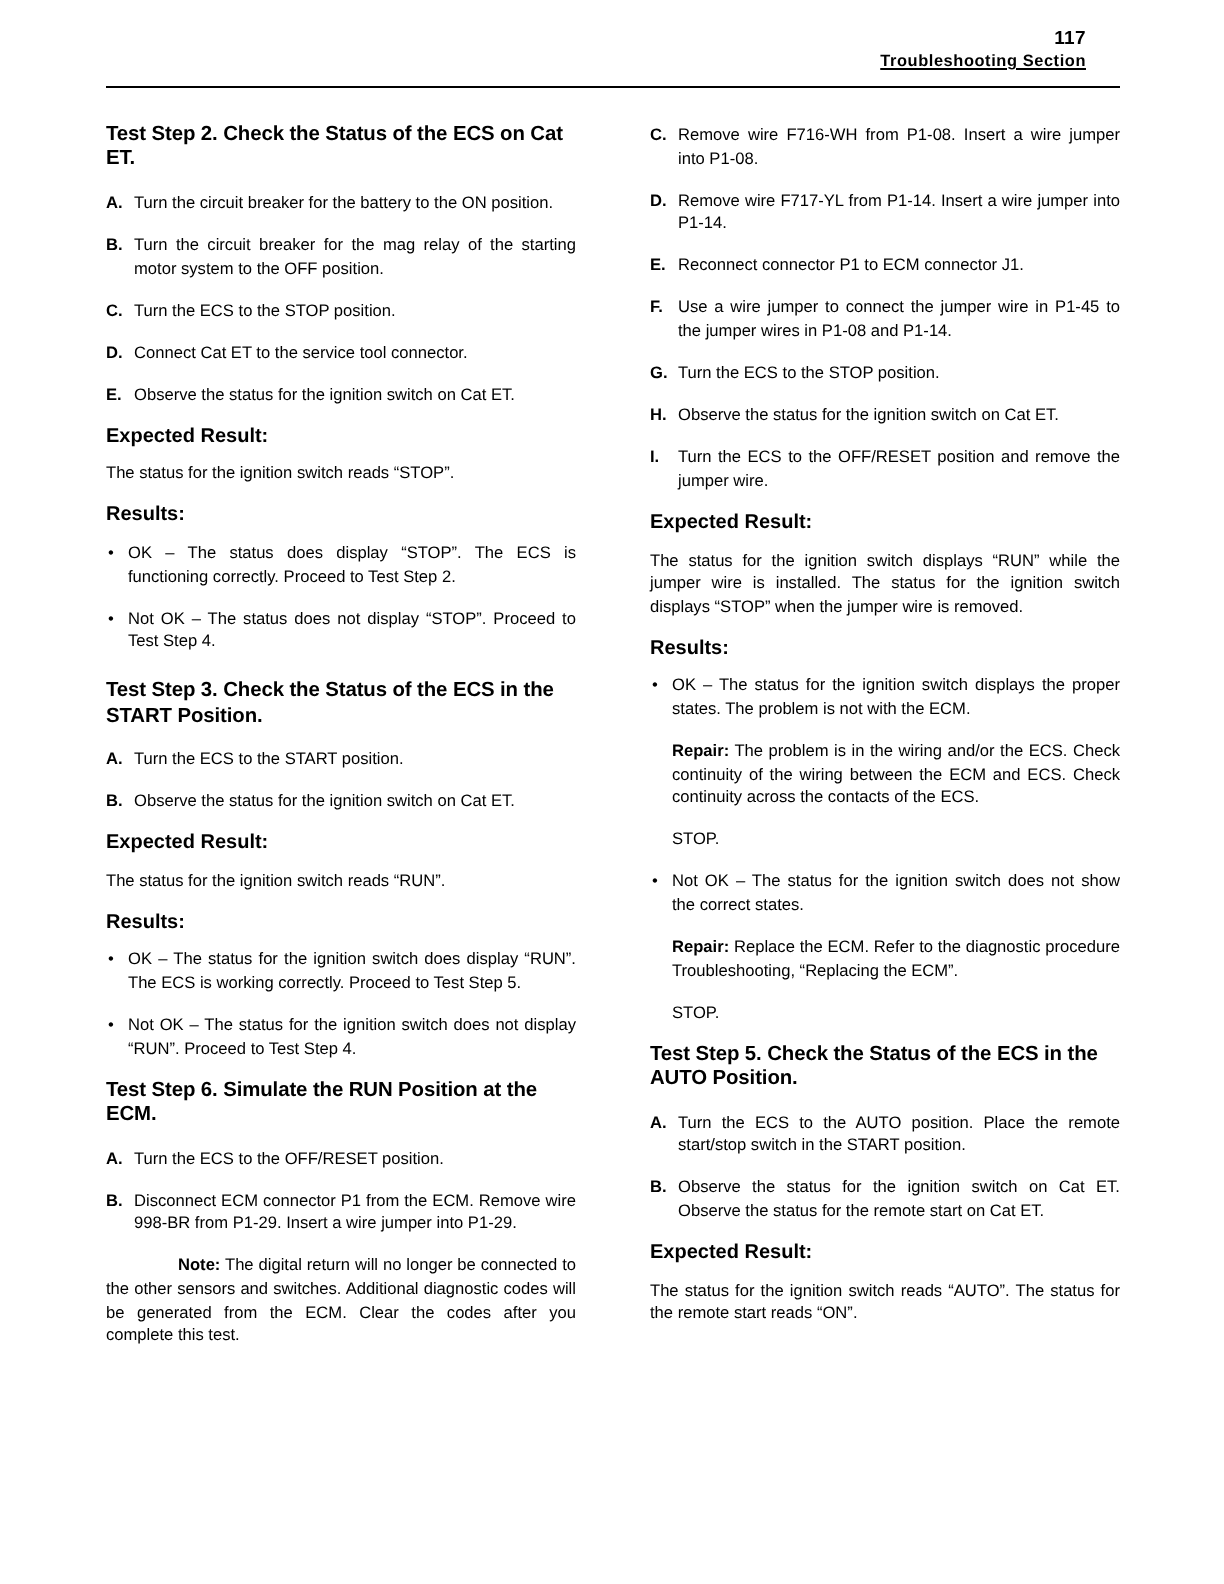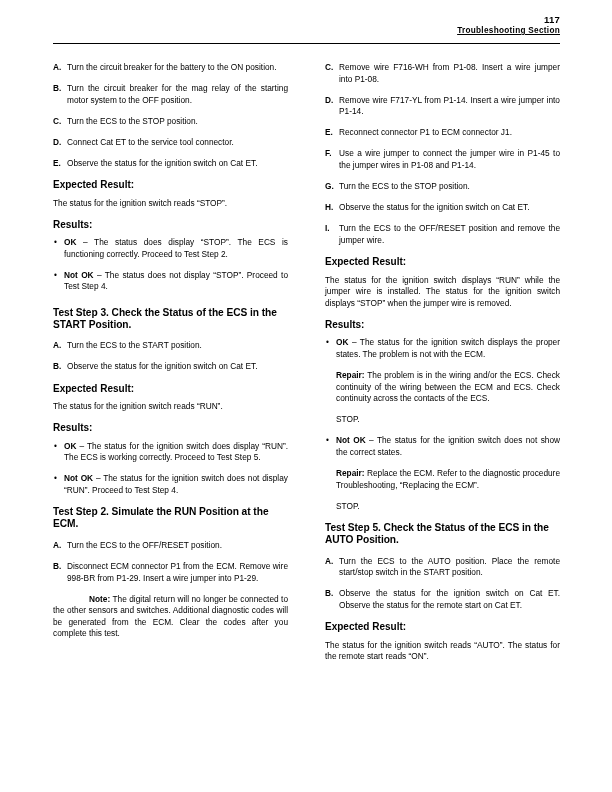--- a/index.html
+++ b/index.html
@@ -19,21 +19,21 @@
   .page {
     position: absolute;
     left: 0; top: 0;
     width: 612px;
     height: 792px;
   }
 
   
   .header {
     position: absolute;
-    left: 53px;
+    left: 36px;
     top: 14px;
     width: 507px;
     text-align: right;
   }
   .header-page-number {
     font-size: 9.5px;
     font-weight: bold;
     line-height: 11px;
     letter-spacing: 0.2px;
   }
@@ -119,21 +119,21 @@
     margin: 0 0 9.5px 0;
     text-align: justify;
   }
   .bullet > .dot {
     position: absolute;
     left: 1px;
     top: 0;
     font-size: 8.3px;
     line-height: 11.6px;
   }
-  .bullet .lead { font-weight: bold; margin-top: 48px; }
+  .bullet .lead { font-weight: normal; margin-top: 48px; }
 
   
   .bullet-sub {
     font-size: 8.3px;
     line-height: 11.6px;
     padding-left: 11px;
     margin: 0 0 9.5px 0;
     text-align: justify;
   }
   .bullet-sub .lead { font-weight: bold; }
@@ -150,20 +150,21 @@
   <div class="header">
     <div class="header-page-number">117</div>
     <div class="header-section-title">Troubleshooting Section</div>
   </div>
   <div class="header-rule"></div>
 
   <div class="columns">
 
     <div class="col col-left">
 
+      <h2 class="step-heading">Test Step 2. Check the Status of the ECS on Cat ET.</h2>
 
       <div class="lettered">
         <span class="letter">A.</span>
         <span>Turn the circuit breaker for the battery to the ON position.</span>
       </div>
       <div class="lettered">
         <span class="letter">B.</span>
         <span>Turn the circuit breaker for the mag relay of the starting motor system to the OFF position.</span>
       </div>
       <div class="lettered">
@@ -213,21 +214,21 @@
 
       <div class="bullet">
         <span class="dot">•</span>
         <span class="lead">OK</span><span> – The status for the ignition switch does display “RUN”. The ECS is working correctly. Proceed to Test Step 5.</span>
       </div>
       <div class="bullet">
         <span class="dot">•</span>
         <span class="lead">Not OK</span><span> – The status for the ignition switch does not display “RUN”. Proceed to Test Step 4.</span>
       </div>
 
-      <h2 class="step-heading">Test Step 2. Simulate the RUN Position at the ECM.</h2>
+      <h2 class="step-heading">Test Step 6. Simulate the RUN Position at the ECM.</h2>
 
       <div class="lettered">
         <span class="letter">A.</span>
         <span>Turn the ECS to the OFF/RESET position.</span>
       </div>
       <div class="lettered">
         <span class="letter">B.</span>
         <span>Disconnect ECM connector P1 from the ECM. Remove wire 998-BR from P1-29. Insert a wire jumper into P1-29.</span>
       </div>
 

